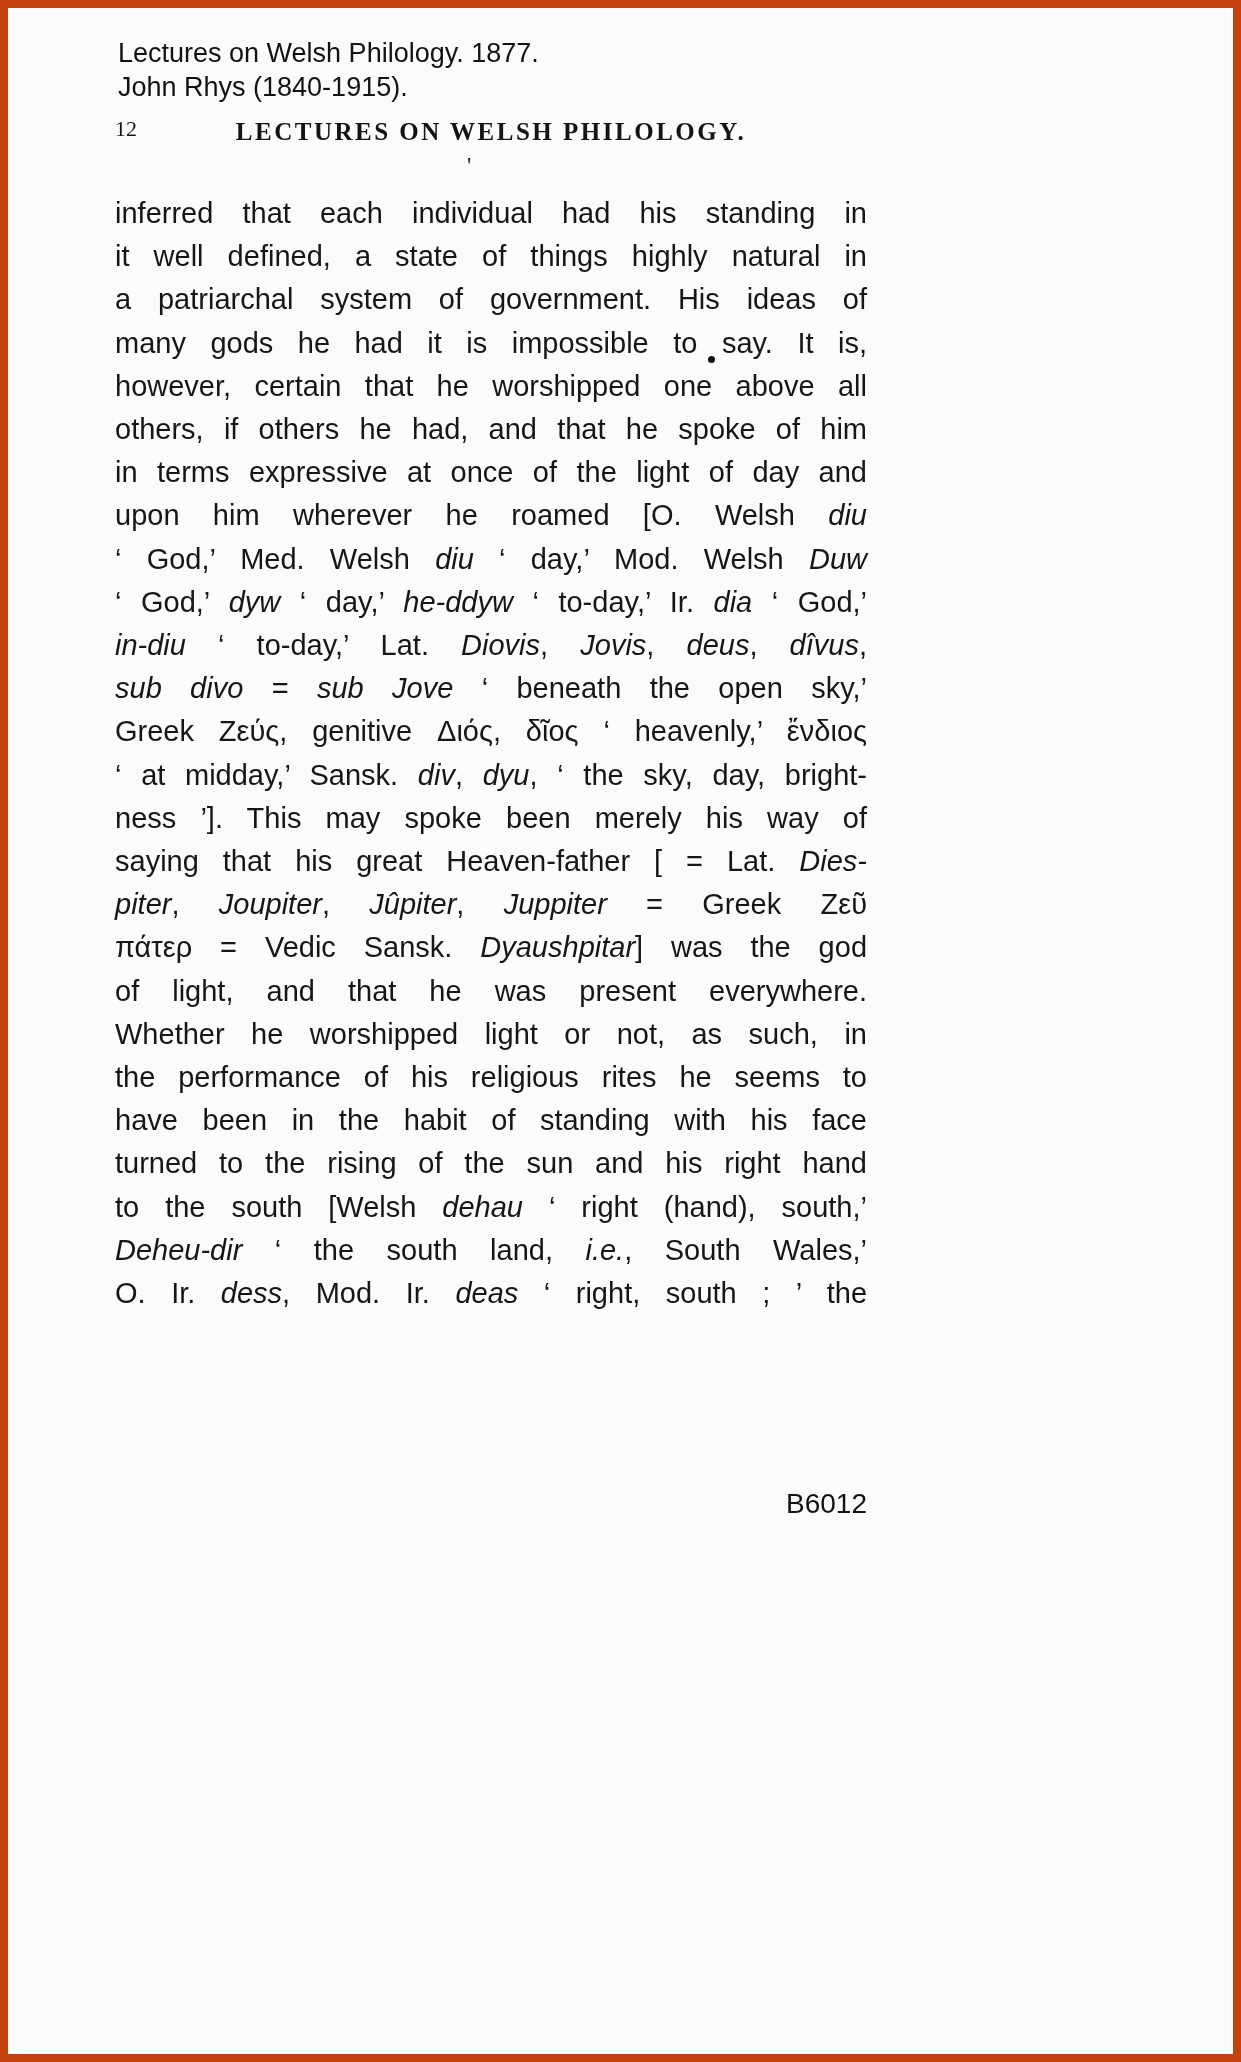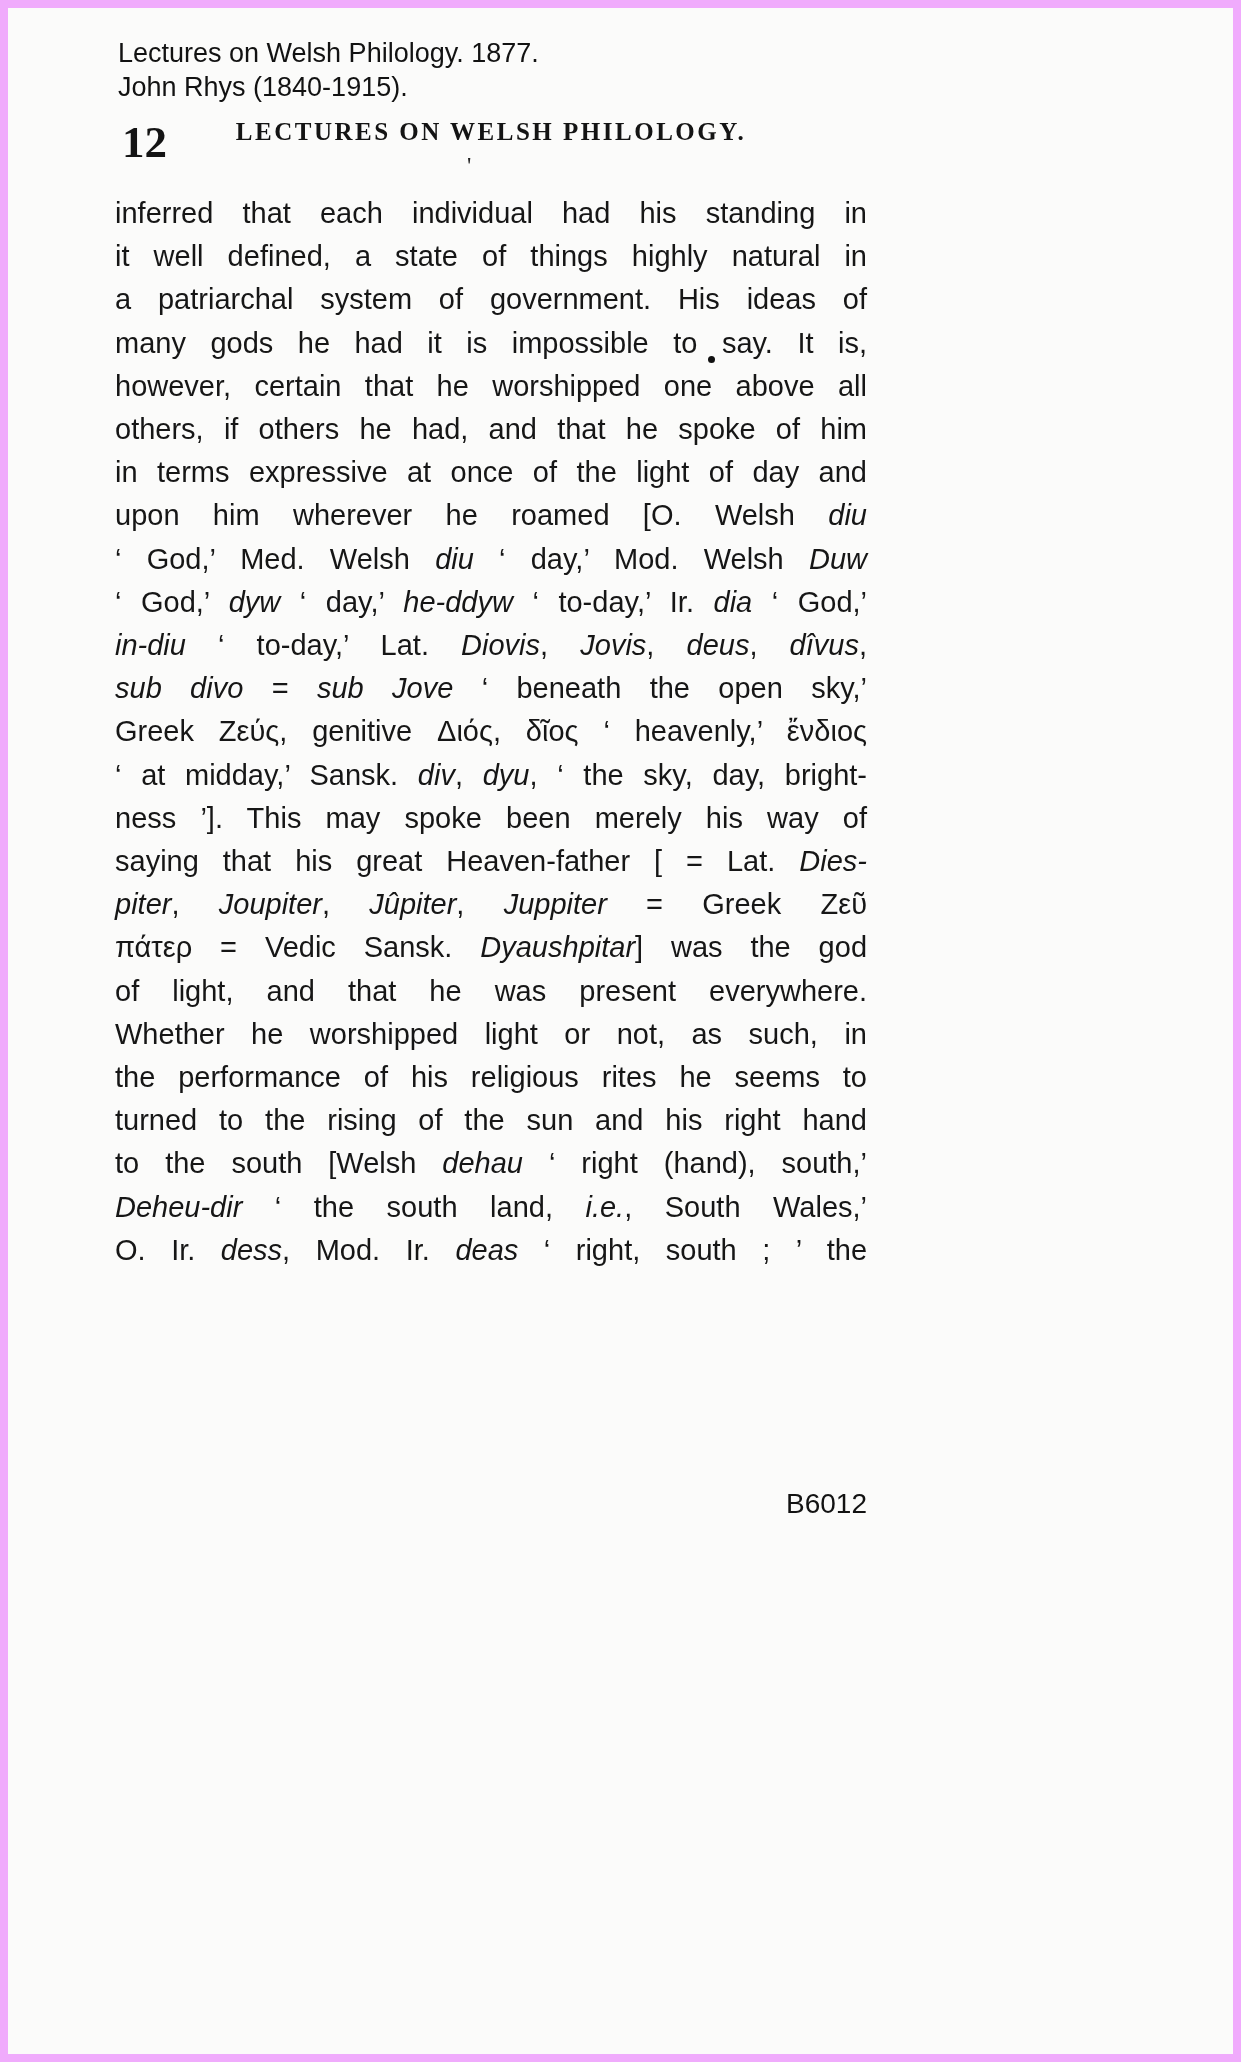--- a/index.html
+++ b/index.html
@@ -1,20 +1,20 @@
 <!DOCTYPE html>
 <html><head>
 <meta charset="utf-8">
 <style>
   html, body { margin: 0; padding: 0; background: #000; }
   .scan {
     position: relative;
     width: 1241px;
     height: 2062px;
-    background: #f0abfc;
+    background: #c2410c;
     overflow: hidden;
   }
   .page {
     position: absolute;
     left: 8px; top: 8px; right: 8px; bottom: 8px;
     background: #fbfbfa;
   }
   .meta {
     position: absolute;
     left: 110px; top: 28px;
@@ -24,24 +24,24 @@
     color: #121212;
   }
   .header {
     position: absolute;
     left: 107px; top: 110px;
     width: 752px;
     color: #141414;
   }
   .pagenum {
     position: absolute;
-    left: 7px; top: -2px;
+    left: 0; top: -2px;
     font-family: "Liberation Serif", "DejaVu Serif", serif;
-    font-weight: 700;
-    font-size: 45px;
+    font-weight: 400;
+    font-size: 22px;
   }
   .running-title {
     text-align: center;
     font-family: "Liberation Serif", "DejaVu Serif", serif;
     font-weight: 700;
     font-size: 25px;
     letter-spacing: 2.5px;
   }
   .artifact {
     position: absolute;
@@ -115,20 +115,21 @@
         <div class="line"><span class="it">sub divo</span><span> = </span><span class="it">sub Jove</span><span> ‘ beneath the open sky,’</span></div>
         <div class="line"><span>Greek Ζεύς, genitive Διός, δῖος ‘ heavenly,’ ἔνδιος</span></div>
         <div class="line"><span>‘ at midday,’ Sansk. </span><span class="it">div</span><span>, </span><span class="it">dyu</span><span>, ‘ the sky, day, bright-</span></div>
         <div class="line"><span>ness ’].  This may spoke been merely his way of</span></div>
         <div class="line"><span>saying that his great Heaven-father [ = Lat. </span><span class="it">Dies-</span></div>
         <div class="line"><span class="it">piter</span><span>, </span><span class="it">Joupiter</span><span>, </span><span class="it">Jûpiter</span><span>, </span><span class="it">Juppiter</span><span> = Greek Ζεῦ</span></div>
         <div class="line"><span>πάτερ = Vedic Sansk. </span><span class="it">Dyaushpitar</span><span>] was the god</span></div>
         <div class="line"><span>of light, and that he was present everywhere.</span></div>
         <div class="line"><span>Whether he worshipped light or not, as such, in</span></div>
         <div class="line"><span>the performance of his religious rites he seems to</span></div>
+        <div class="line"><span>have been in the habit of standing with his face</span></div>
         <div class="line"><span>turned to the rising of the sun and his right hand</span></div>
         <div class="line"><span>to the south [Welsh </span><span class="it">dehau</span><span> ‘ right (hand), south,’</span></div>
         <div class="line"><span class="it">Deheu-dir</span><span> ‘ the south land, </span><span class="it">i.e.</span><span>, South Wales,’</span></div>
         <div class="line"><span>O. Ir. </span><span class="it">dess</span><span>, Mod. Ir. </span><span class="it">deas</span><span> ‘ right, south ; ’ the</span></div>
       </div>
 
     <div class="footer">B6012</div>
 
   </div>
 </div>

